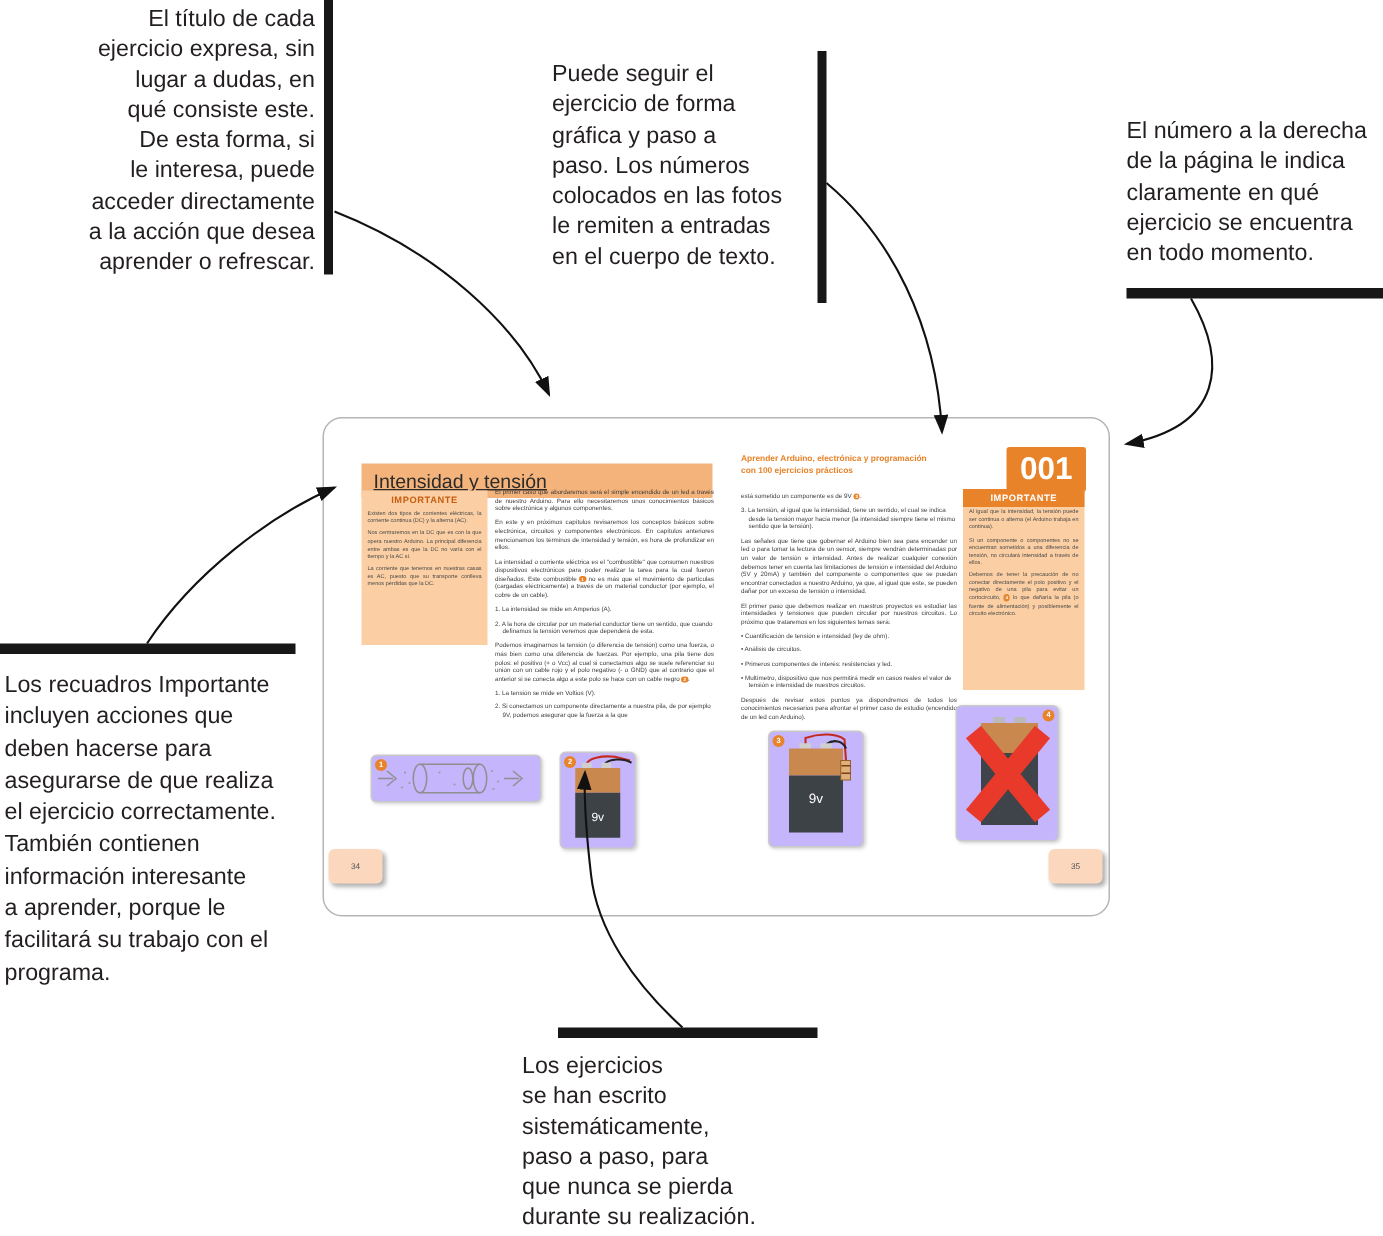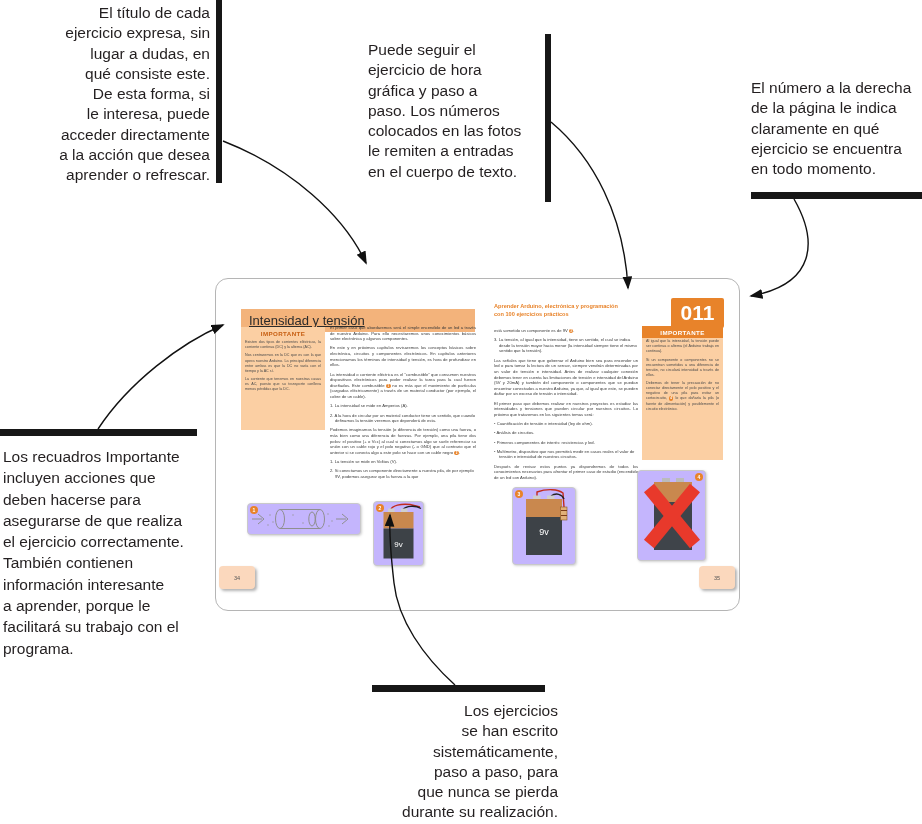--- a/index.html
+++ b/index.html
@@ -87,21 +87,21 @@
 lugar a dudas, en
 qué consiste este.
 De esta forma, si
 le interesa, puede
 acceder directamente
 a la acción que desea
 aprender o refrescar.</div>
 <div class="bar" style="left:216px; top:0; width:6px; height:183px;"></div>
 
 <div class="callout" style="left:368px; top:40px; width:176px;">Puede seguir el
-ejercicio de hora
+ejercicio de forma
 gráfica y paso a
 paso. Los números
 colocados en las fotos
 le remiten a entradas
 en el cuerpo de texto.</div>
 <div class="bar" style="left:545px; top:34px; width:6px; height:168px;"></div>
 
 <div class="callout" style="left:751px; top:78px; width:175px;">El número a la derecha
 de la página le indica
 claramente en qué
@@ -115,21 +115,21 @@
 deben hacerse para
 asegurarse de que realiza
 el ejercicio correctamente.
 También contienen
 información interesante
 a aprender, porque le
 facilitará su trabajo con el
 programa.</div>
 
 <div class="bar" style="left:372px; top:685px; width:173px; height:7px;"></div>
-<div class="callout" style="left:348px; top:701px; width:210px; text-align:right;">Los ejercicios
+<div class="callout" style="left:348px; top:701px; width:210px; ">Los ejercicios
 se han escrito
 sistemáticamente,
 paso a paso, para
 que nunca se pierda
 durante su realización.</div>
 
 <svg id="arrows" width="922" height="824" viewBox="0 0 922 824">
   <defs>
     <marker id="ah" markerWidth="11" markerHeight="9" refX="8.2" refY="3.5" orient="auto" markerUnits="strokeWidth">
       <path d="M0,0 L9.5,3.5 L0,7 Z" fill="#111"></path>
@@ -208,21 +208,21 @@
   </div>
 
   <div class="pagetab" style="left:3px; top:287px;">
     <span>34</span>
   </div>
 
   <div class="page-el rp-header" style="left:278px; top:23px; width:160px;">Aprender Arduino, electrónica y programación
 con 100 ejercicios prácticos</div>
 
   <div class="page-el num-badge">
-    <span>011</span>
+    <span>001</span>
   </div>
 
   <div class="page-el bodytext" style="left:278px; top:49px; width:144px;">
     <p class="rich">está sometido un componente es de 9V <span class="mkr">3</span>.</p>
     <p class="li rich">3.  La tensión, al igual que la intensidad, tiene un sentido, el cual se indica desde la tensión mayor hacia menor (la intensidad siempre tiene el mismo sentido que la tensión).</p>
     <p class="rich">Las señales que tiene que gobernar el Arduino bien sea para encender un led o para tomar la lectura de un sensor, siempre vendrán determinadas por un valor de tensión e intensidad. Antes de realizar cualquier conexión debemos tener en cuenta las limitaciones de tensión e intensidad del Arduino (5V y 20mA) y también del componente o componentes que se puedan encontrar conectados a nuestro Arduino, ya que, al igual que este, se pueden dañar por un exceso de tensión o intensidad.</p>
     <p class="rich">El primer paso que debemos realizar en nuestros proyectos es estudiar las intensidades y tensiones que pueden circular por nuestros circuitos. Lo próximo que trataremos en los siguientes temas será:</p>
     <p class="li rich">•  Cuantificación de tensión e intensidad (ley de ohm).</p>
     <p class="li rich">•  Análisis de circuitos.</p>
     <p class="li rich">•  Primeros componentes de interés: resistencias y led.</p>

